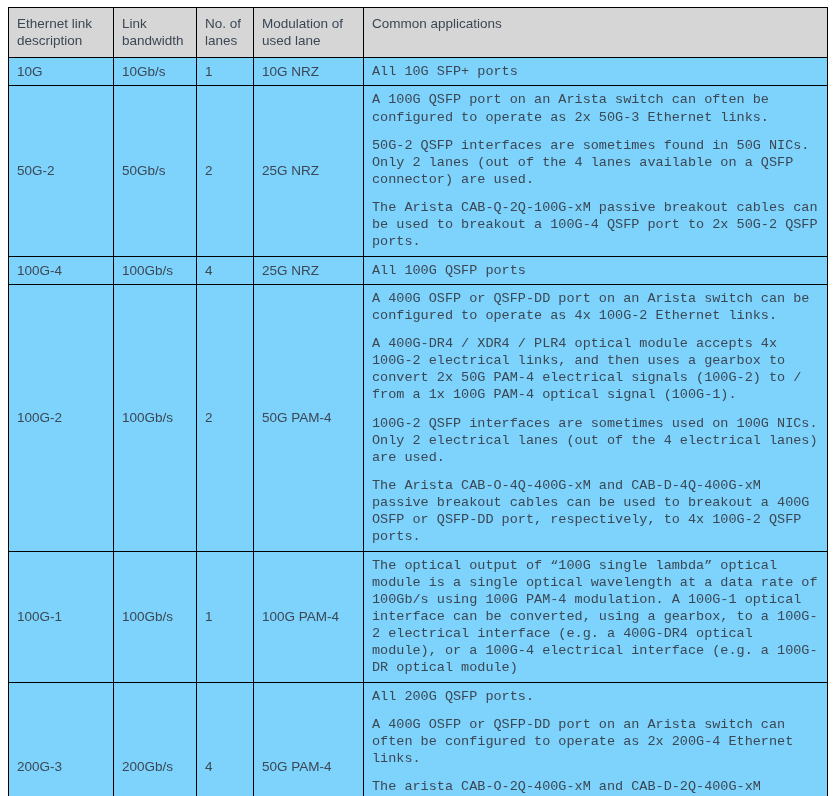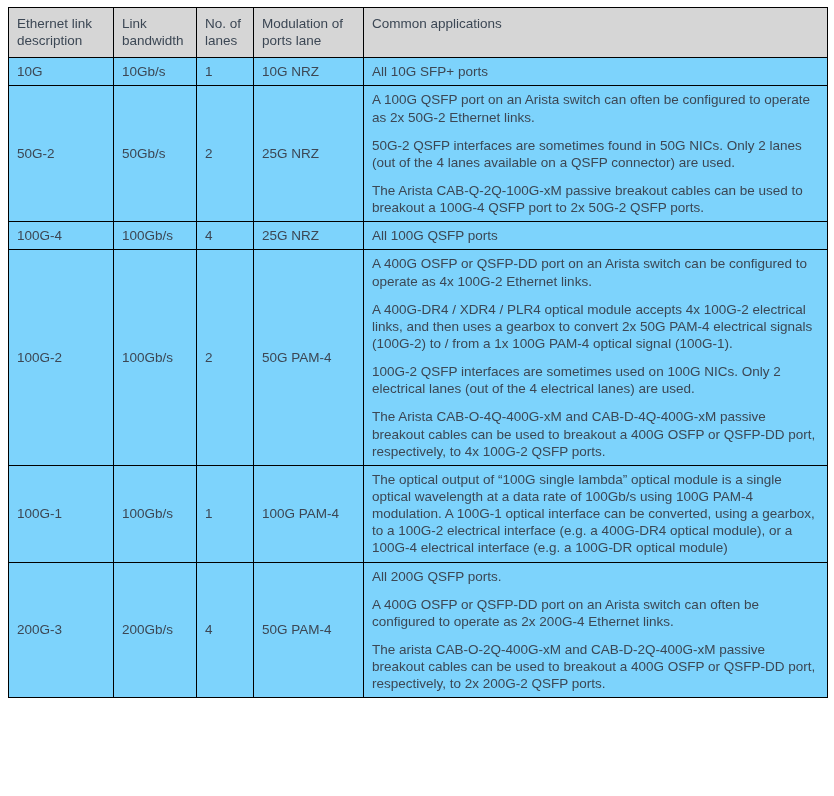--- a/index.html
+++ b/index.html
@@ -55,20 +55,21 @@
     padding-top: 7px;
     padding-bottom: 8px;
   }
   table.eth-table thead th.apps-head {
     vertical-align: top;
   }
   td.apps-cell {
     padding-top: 7px;
     padding-bottom: 7px;
     vertical-align: top;
+    font-family: Liberation Mono, monospace;
   }
   td.apps-cell.single {
     vertical-align: middle;
     padding-top: 5px;
     padding-bottom: 5px;
   }
   td.apps-cell p {
     margin: 0 0 11px 0;
   }
   td.apps-cell p:last-child {
@@ -98,21 +99,21 @@
           <th>
             <span class="hdr-line">Link</span>
             <span class="hdr-line">bandwidth</span>
           </th>
           <th>
             <span class="hdr-line">No. of</span>
             <span class="hdr-line">lanes</span>
           </th>
           <th>
             <span class="hdr-line">Modulation of</span>
-            <span class="hdr-line">ports lane</span>
+            <span class="hdr-line">used lane</span>
           </th>
           <th class="apps-head">
             <span class="hdr-line">Common applications</span>
           </th>
         </tr>
       </thead>
       <tbody>
           <tr>
             <td>10G</td>
             <td>10Gb/s</td>
@@ -121,21 +122,21 @@
             <td class="apps-cell single">
               <p>All 10G SFP+ ports</p>
             </td>
           </tr>
           <tr>
             <td>50G-2</td>
             <td>50Gb/s</td>
             <td>2</td>
             <td>25G NRZ</td>
             <td class="apps-cell">
-              <p>A 100G QSFP port on an Arista switch can often be configured to operate as 2x 50G-2 Ethernet links.</p>
+              <p>A 100G QSFP port on an Arista switch can often be configured to operate as 2x 50G-3 Ethernet links.</p>
               <p>50G-2 QSFP interfaces are sometimes found in 50G NICs.  Only 2 lanes (out of the 4 lanes available on a QSFP connector) are used.</p>
               <p>The Arista CAB-Q-2Q-100G-xM passive breakout cables can be used to breakout a 100G-4 QSFP port to 2x 50G-2 QSFP ports.</p>
             </td>
           </tr>
           <tr>
             <td>100G-4</td>
             <td>100Gb/s</td>
             <td>4</td>
             <td>25G NRZ</td>
             <td class="apps-cell single">

